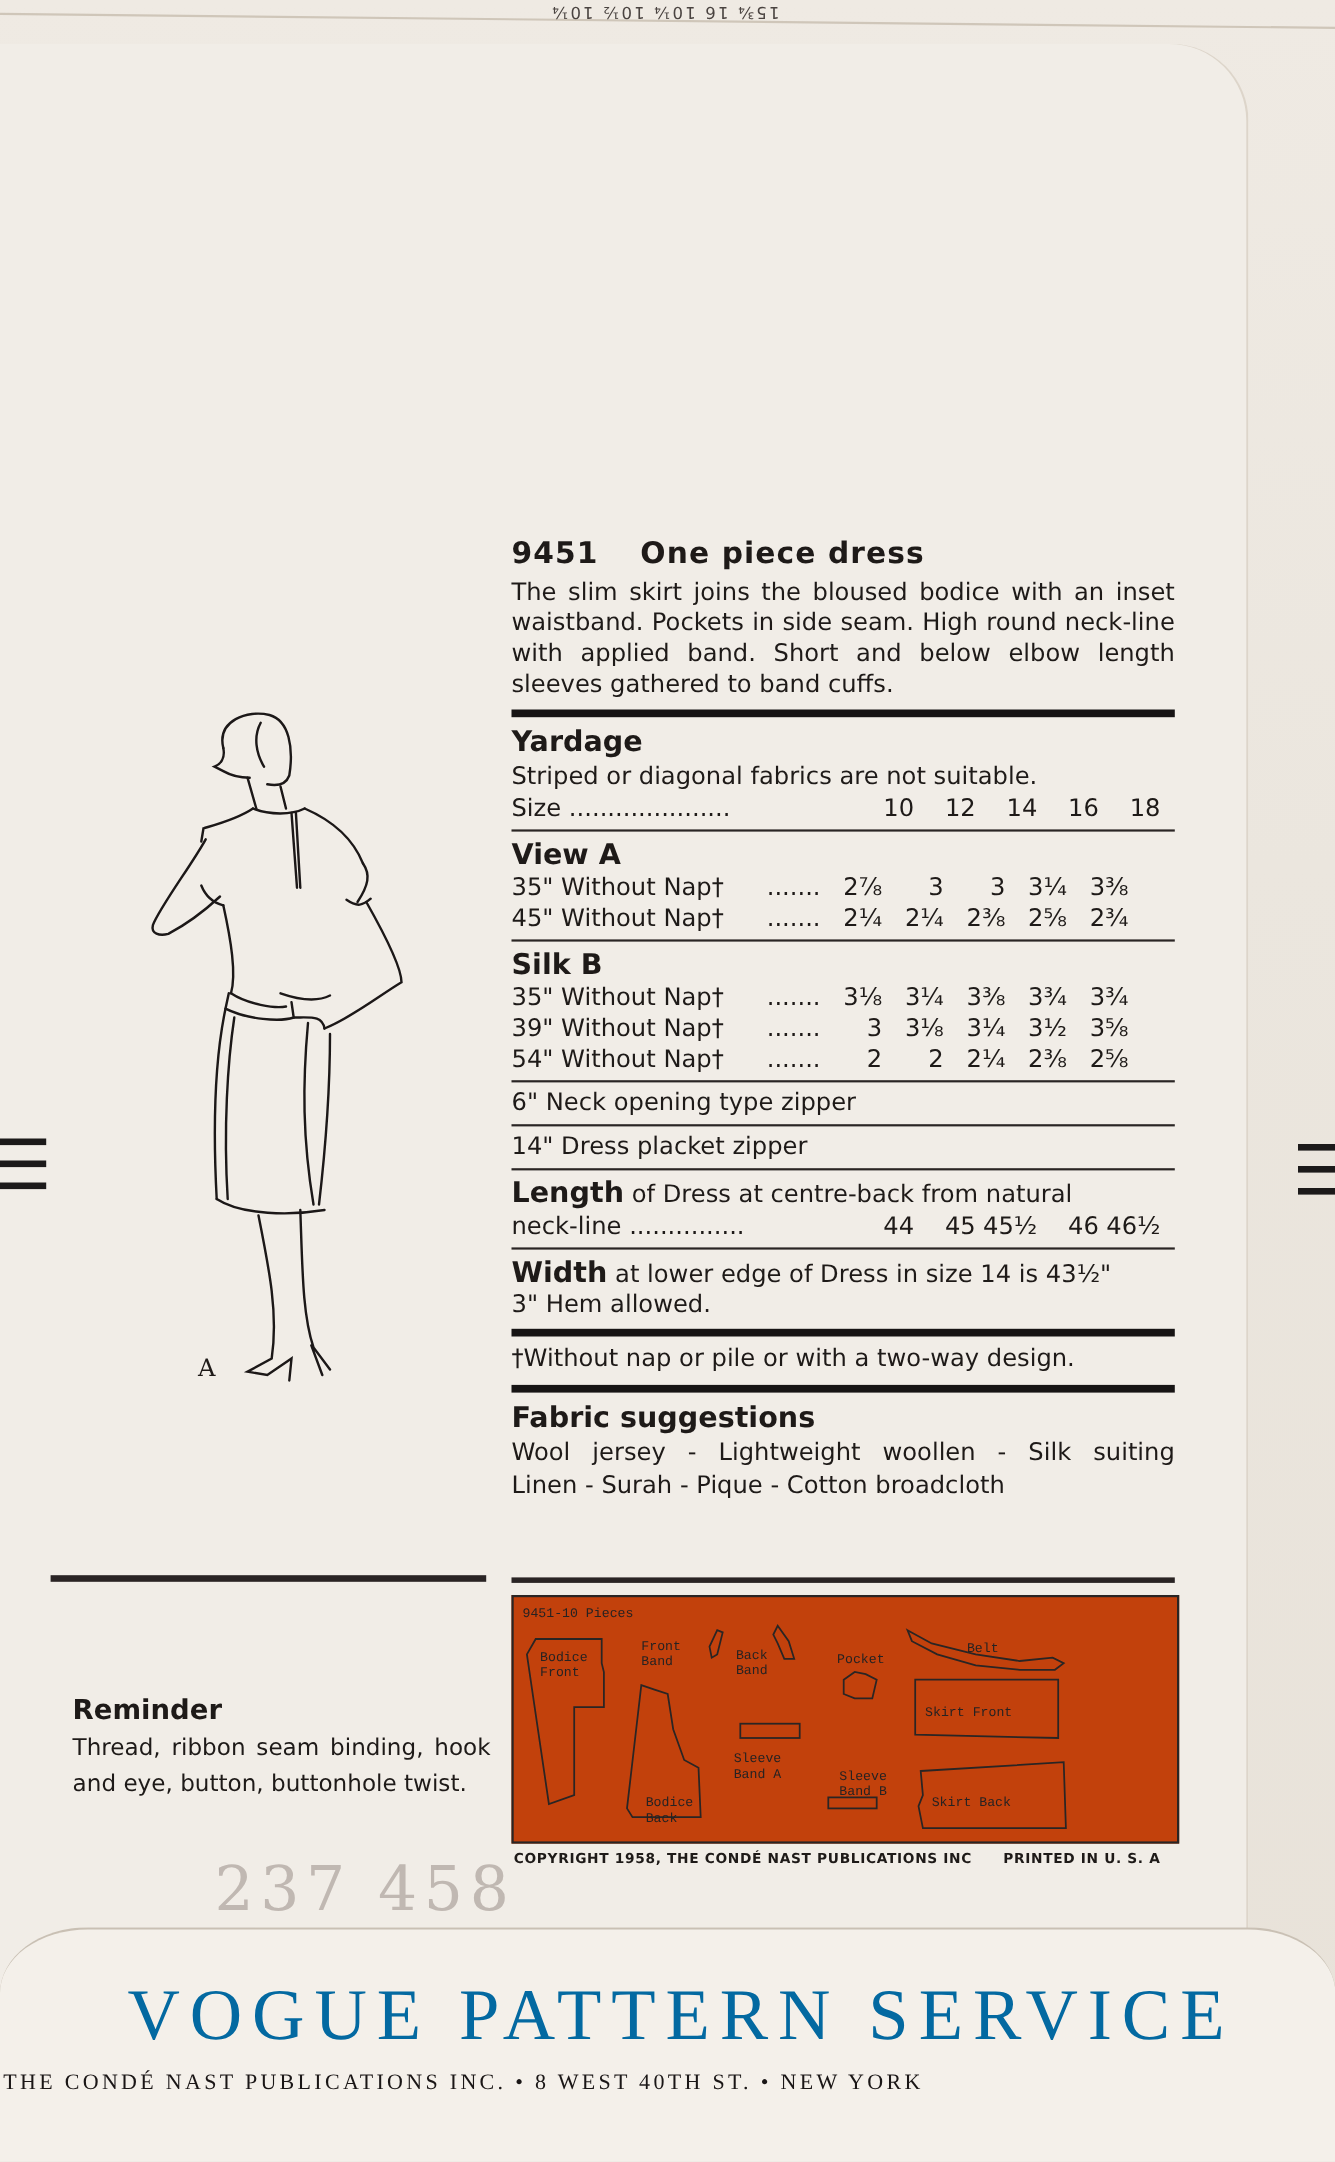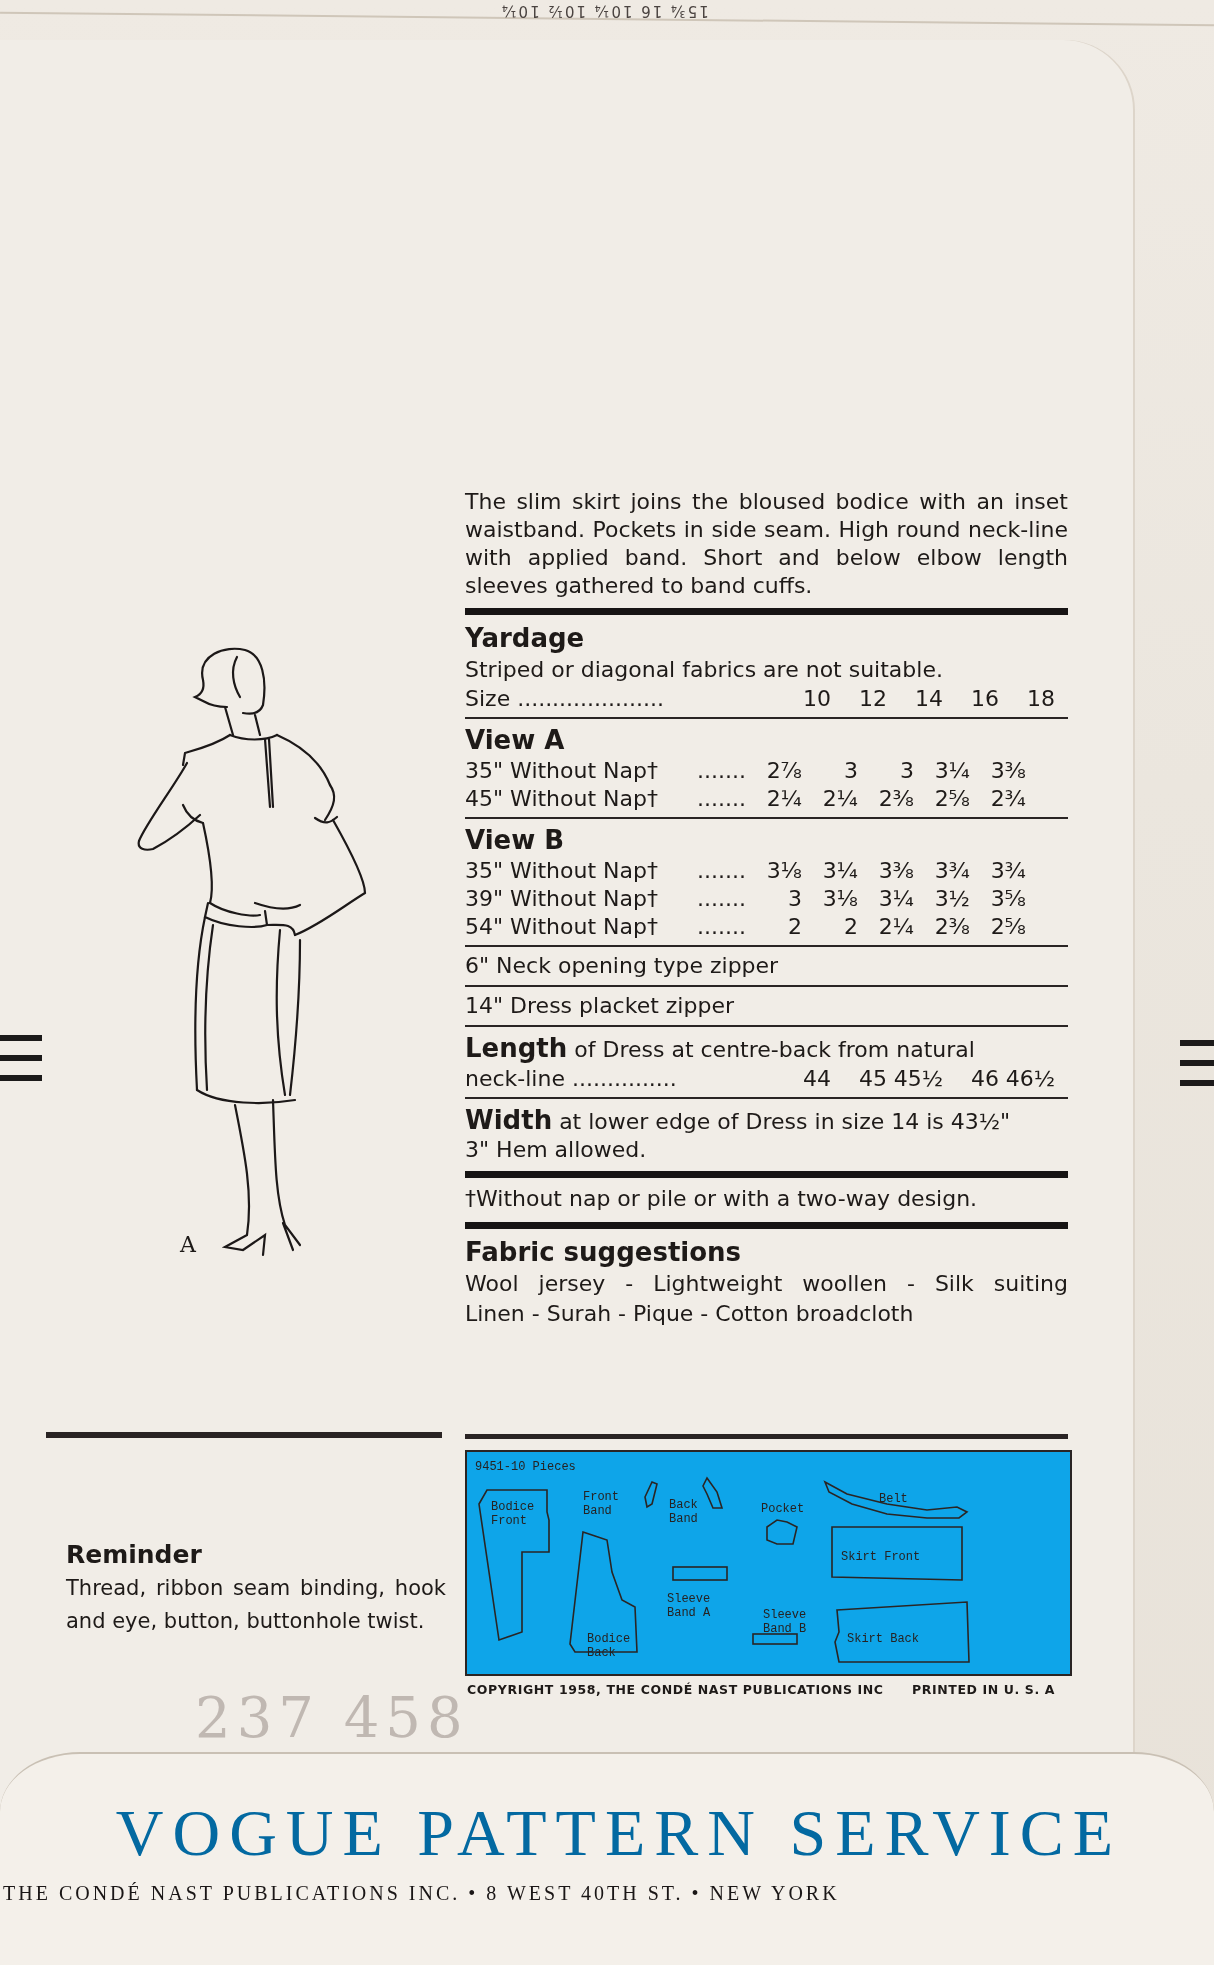--- a/index.html
+++ b/index.html
@@ -34,21 +34,21 @@
 
   .figure{position:absolute;left:125px;top:635px;width:260px;height:640px;}
   .fig-label{position:absolute;left:180px;top:1232px;font-family:"DejaVu Serif",serif;font-size:22px;}
 
   .left-rule{position:absolute;left:46px;top:1432px;width:396px;height:6px;background:#2a2424;}
   .reminder{position:absolute;left:66px;top:1538px;width:380px;}
   .reminder .h{font-weight:bold;font-size:25px;line-height:34px;}
   .reminder .t{font-size:21px;line-height:33px;text-align:justify;}
 
   .pieces-rule{position:absolute;left:465px;top:1434px;width:603px;height:5px;background:#2a2424;}
-  .pieces{position:absolute;left:465px;top:1450px;width:603px;height:222px;border:2px solid #2a2524;background:#0ea5e9;}
+  .pieces{position:absolute;left:465px;top:1450px;width:603px;height:222px;border:2px solid #2a2524;background:#c2410c;}
   .pieces .pt{position:absolute;font-family:"Liberation Mono","DejaVu Sans Mono",monospace;font-size:12px;line-height:14px;color:#262222;}
   .pieces svg{position:absolute;left:0;top:0;}
   .copyright{position:absolute;left:467px;top:1682px;font-weight:bold;font-size:12.5px;letter-spacing:0.6px;}
   .printed{position:absolute;left:912px;top:1682px;font-weight:bold;font-size:12.5px;letter-spacing:0.6px;}
   .stamp{position:absolute;left:195px;top:1685px;font-family:"DejaVu Serif",serif;font-size:56px;color:#b5aca6;letter-spacing:6px;opacity:0.8;}
 
   .banner{position:absolute;left:0;top:1752px;width:1214px;height:213px;
           background:#f4f0ea;border-top-left-radius:80px 60px;border-top-right-radius:80px 60px;
           border-top:2px solid #c9c0b4;}
   .vogue{position:absolute;left:0;width:1214px;top:1795px;text-align:center;font-family:"Liberation Serif","DejaVu Serif",serif;
@@ -100,20 +100,23 @@
   <path d="M88 290 C 82 330, 78 390, 82 455"></path>
   <path d="M155 295 C 150 350, 150 400, 160 460"></path>
   <path d="M175 305 C 175 350, 172 400, 165 460"></path>
   <path d="M72 455 C 95 470, 140 470, 170 465"></path>
   <path d="M110 470 C 120 520, 128 560, 122 600 L 100 612 L 118 615 L 140 600 L 138 620"></path>
   <path d="M148 465 C 150 520, 150 560, 160 590 L 175 610 M 158 588 L 168 615"></path>
 </svg>
 <div class="fig-label">A</div>
 
 <div class="content">
+  <div class="title-row">
+    <span class="num">9451</span><span>One piece dress</span>
+  </div>
   <div class="desc">The slim skirt joins the bloused bodice with an inset waistband. Pockets in side seam. High round neck-line with applied band. Short and below elbow length sleeves gathered to band cuffs.</div>
   <div class="rule-thick"></div>
 
   <div class="h2">Yardage</div>
   <div class="p">Striped or diagonal fabrics are not suitable.</div>
   <div class="row sizes">
     <span class="label">Size .....................</span>
     <span class="vals">
       <span>10</span>
         <span>12</span>
@@ -142,21 +145,21 @@
     <span class="vals">
         <span>2¼</span>
         <span>2¼</span>
         <span>2⅜</span>
         <span>2⅝</span>
         <span>2¾</span>
       </span>
   </div>
   <div class="rule-thin"></div>
 
-  <div class="h2">View B</div>
+  <div class="h2">Silk B</div>
   <div class="row">
     <span class="label">35" Without Nap†</span>
     <span class="lead">.......</span>
     <span class="vals">
         <span>3⅛</span>
         <span>3¼</span>
         <span>3⅜</span>
         <span>3¾</span>
         <span>3¾</span>
       </span>

